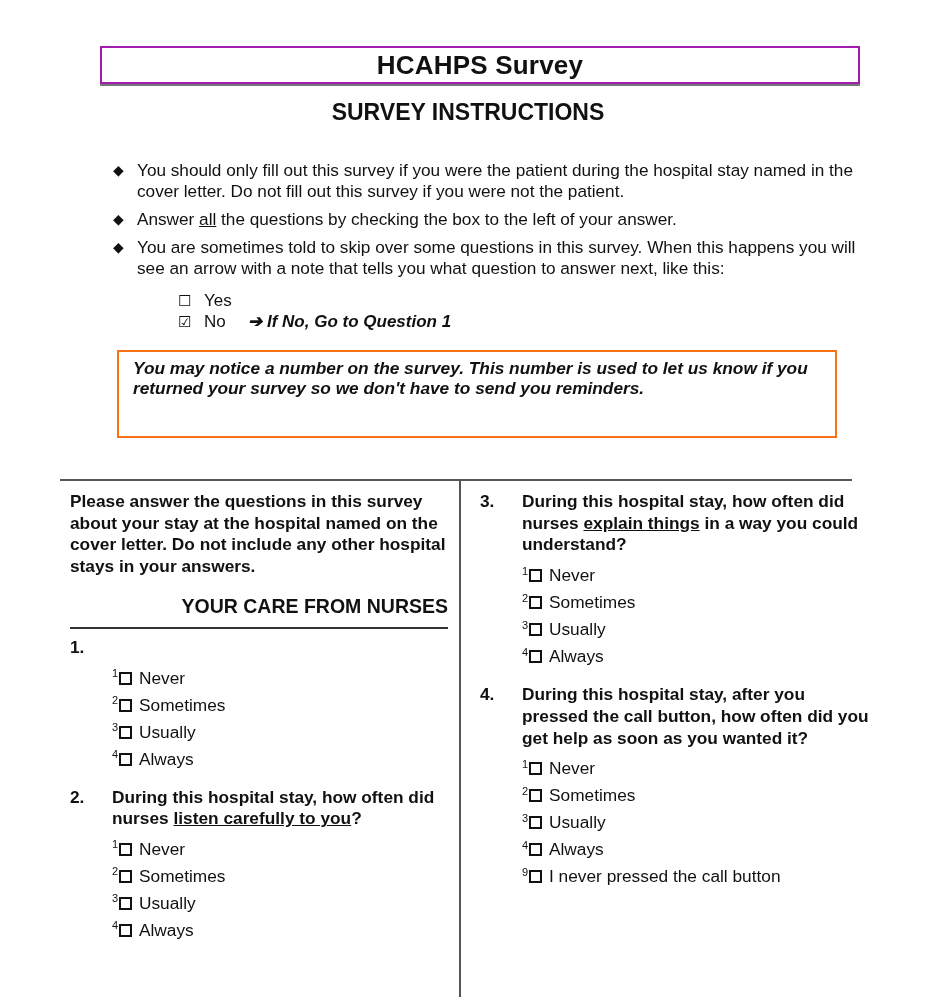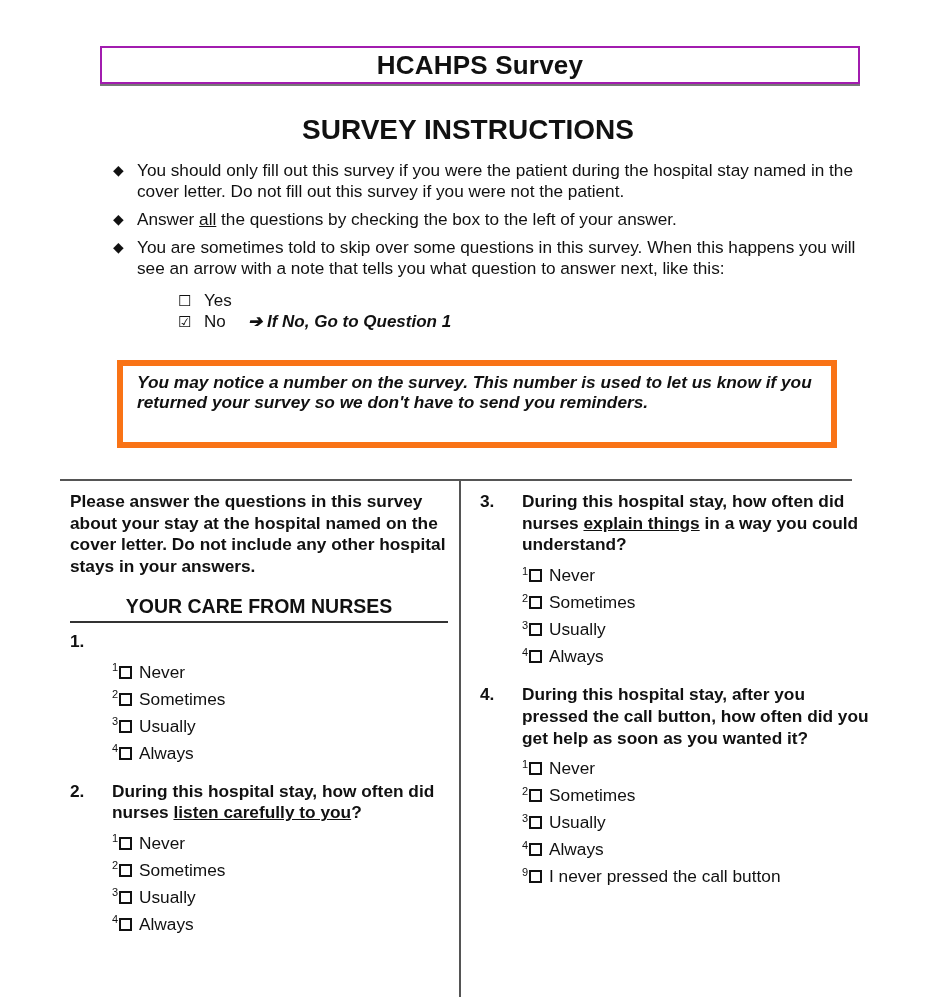--- a/index.html
+++ b/index.html
@@ -1,38 +1,38 @@
 <!DOCTYPE html>
 <html><head>
 <meta charset="utf-8">
 <style>
   html, body { margin: 0; padding: 0; background: #ffffff; }
   body { width: 936px; height: 1002px; position: relative; overflow: hidden; font-family: "Liberation Sans", sans-serif; color: #111; }
   .title-box { position: absolute; left: 100px; top: 46px; width: 756px; height: 34px; border: 2px solid #a21caf; box-shadow: 0 2px 0 #777; display: flex; align-items: center; justify-content: center; }
   .title-box span { font-weight: bold; font-size: 26px; letter-spacing: 0.2px; }
-  .instr-heading { position: absolute; left: 0; width: 936px; top: 114px; text-align: center; font-weight: bold; font-size: 28px; }
+  .instr-heading { position: absolute; left: 0; width: 936px; top: 99px; text-align: center; font-weight: bold; font-size: 23px; }
   .bullets { position: absolute; left: 113px; top: 160px; width: 760px; font-size: 17.2px; line-height: 21px; }
   .bullet { display: flex; margin-bottom: 7px; }
   .bullet .diamond { width: 24px; flex: 0 0 24px; font-size: 14px; line-height: 21px; }
   .bullet .txt { flex: 1; }
   .u { text-decoration: underline; }
   .example { position: absolute; left: 178px; top: 290px; font-size: 17px; line-height: 21px; }
   .ex-row { display: flex; align-items: center; }
   .ex-box { width: 26px; font-size: 15px; }
   .ex-label { width: 44px; }
   .ex-note { font-weight: bold; font-style: italic; }
-  .notice { position: absolute; left: 117px; top: 360px; width: 720px; height: 88px; border: 6px solid #f97316; padding: 6px 0 0 14px; box-sizing: border-box; }
+  .notice { position: absolute; left: 117px; top: 350px; width: 720px; height: 88px; border: 2px solid #f97316; padding: 6px 0 0 14px; box-sizing: border-box; }
   .notice .big { font-weight: bold; font-style: italic; font-size: 17.3px; line-height: 20px; }
   .notice .small { font-weight: bold; font-style: italic; font-size: 12.8px; line-height: 19px; margin-top: 1px; }
   .hrule { position: absolute; left: 60px; top: 479px; width: 792px; height: 2px; background: #555; }
   .vrule { position: absolute; left: 459px; top: 479px; width: 2px; height: 518px; background: #555; }
   .col-left { position: absolute; left: 70px; top: 491px; width: 390px; }
   .col-right { position: absolute; left: 480px; top: 491px; width: 390px; }
   .intro { font-weight: bold; font-size: 17.3px; line-height: 21.7px; }
-  .section-title { margin-top: 17px; font-weight: bold; font-size: 19.5px; text-align: center; width: 378px; padding-bottom: 3px; border-bottom: 2px solid #333; }
+  .section-title { margin-top: 17px; font-weight: bold; font-size: 19.5px; text-align: right; width: 378px; padding-bottom: 9px; border-bottom: 2px solid #333; }
   .question { margin-top: 8px; }
   .q-head { display: flex; font-weight: bold; font-size: 17.3px; line-height: 21.7px; }
   .q-num { width: 42px; flex: 0 0 42px; }
   .q-text { flex: 1; }
   .options { margin-left: 42px; margin-top: 6px; }
   .opt { display: flex; align-items: center; height: 27px; font-size: 17.3px; }
   .opt sup { font-size: 11px; position: relative; top: -5px; width: 7px; display: inline-block; }
   .opt .cb { width: 13px; height: 13px; border: 2px solid #111; margin-right: 7px; box-sizing: border-box; }
   .col-right .question:first-child { margin-top: 0; }
 </style>

